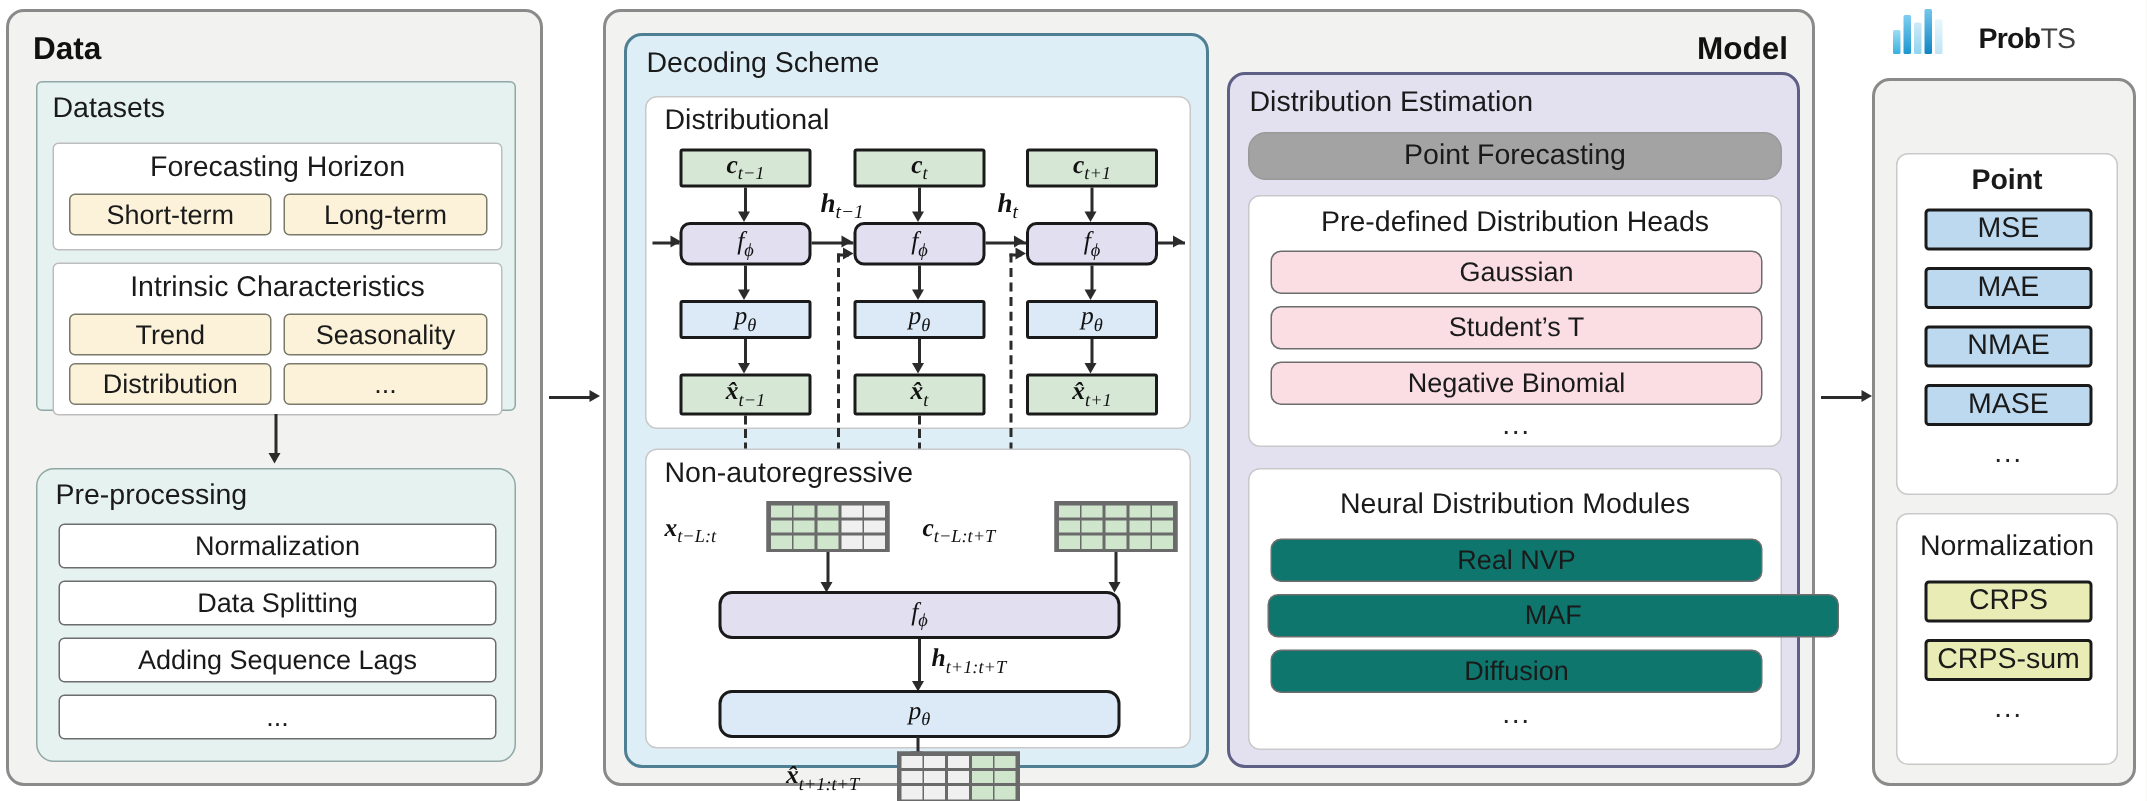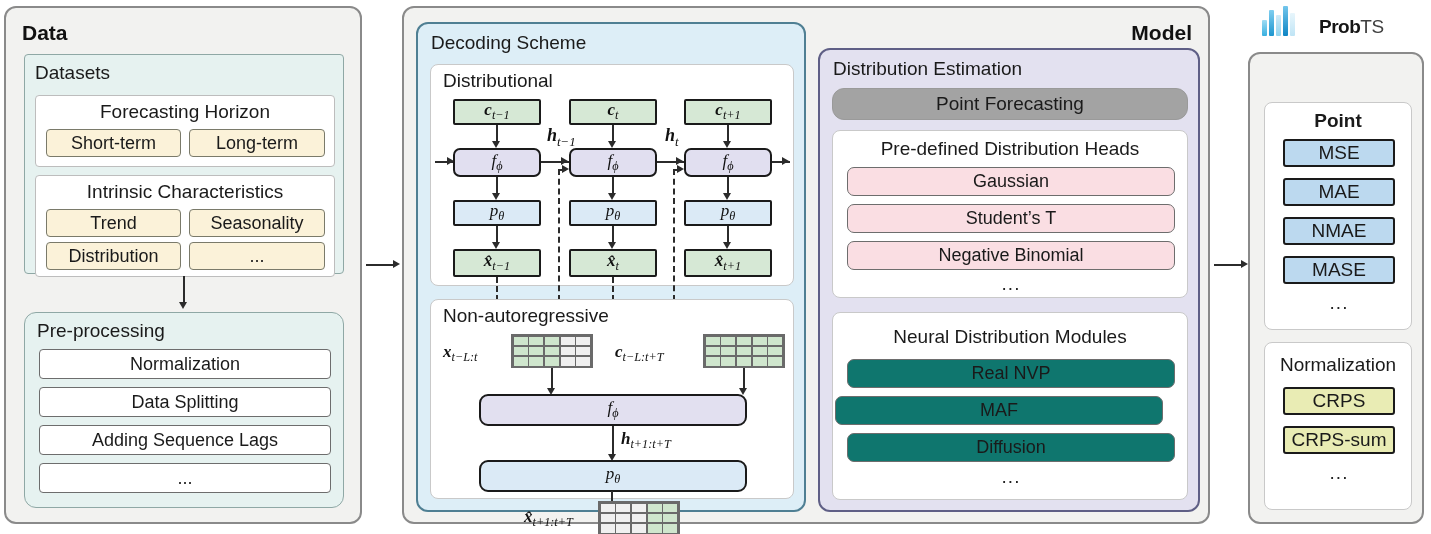--- a/index.html
+++ b/index.html
@@ -389,21 +389,21 @@
         <div class="group-label center" style="top:8px;">Pre-defined Distribution Heads</div>
         <div class="chip pink" style="left:14px; top:36px; width:328px; height:29px;">Gaussian</div>
         <div class="chip pink" style="left:14px; top:73px; width:328px; height:29px;">Student’s T</div>
         <div class="chip pink" style="left:14px; top:110px; width:328px; height:29px;">Negative Binomial</div>
         <div class="ellipsis" style="left:0; top:143px; width:356px;">...</div>
       </div>
 
       <div class="group white" style="left:12px; top:262px; width:356px; height:188px;">
         <div class="group-label center" style="top:14px;">Neural Distribution Modules</div>
         <div class="chip orange" style="left:14px; top:46px; width:328px; height:29px;">Real NVP</div>
-        <div class="chip orange" style="left:2px; top:83px; width:328px; height:29px;">MAF</div>
+        <div class="chip orange" style="left:12px; top:83px; width:381px; height:29px;">MAF</div>
         <div class="chip orange" style="left:14px; top:120px; width:328px; height:29px;">Diffusion</div>
         <div class="ellipsis" style="left:0; top:154px; width:356px;">...</div>
       </div>
     </div>
   </div>
 
   <div>
     <div class="ln h" style="left:1214px; top:264px; width:29px;"></div>
     <div class="arrowhead ah-right" style="left:1241px; top:260px;"></div>
   </div>

